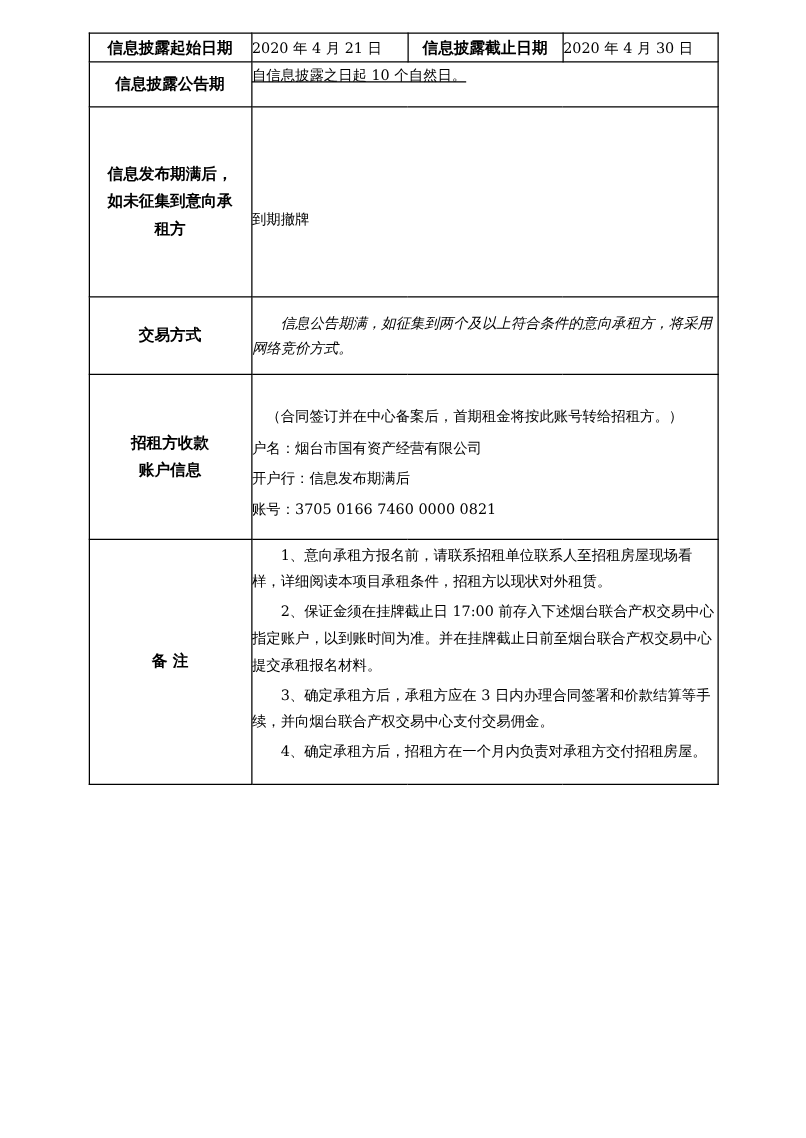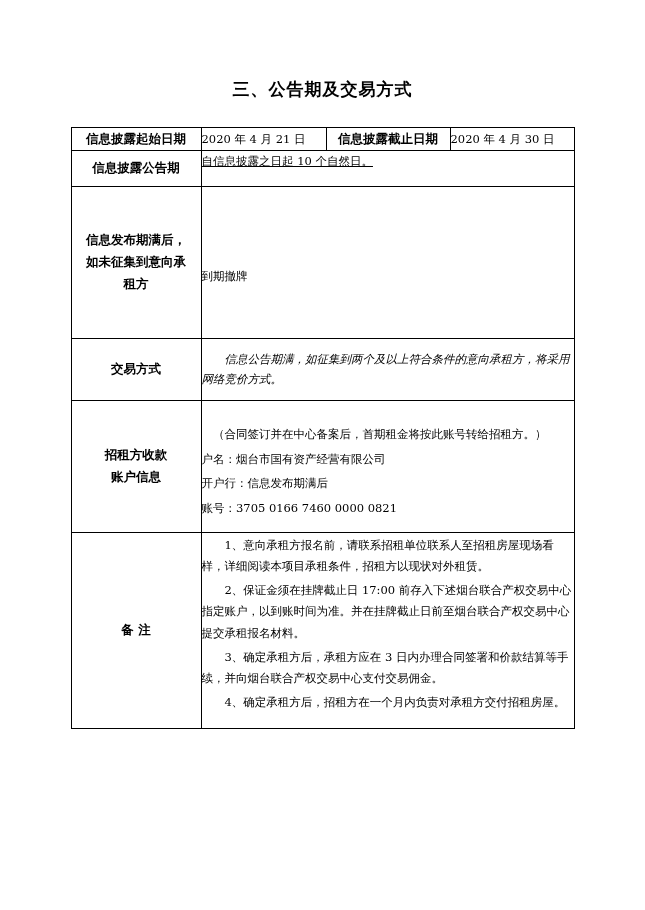--- a/index.html
+++ b/index.html
@@ -81,21 +81,20 @@
   }
   .account p.first {
     text-indent: 1em;
   }
 </style>
 </head>
 <body>
 
 <div class="page">
 
-  <div class="doc-title">三、公告期及交易方式</div>
 
   <table class="main">
     <colgroup>
       <col style="width:130px">
       <col style="width:125px">
       <col style="width:124px">
       <col style="width:124px">
     </colgroup>
     <tbody>
       <tr>

